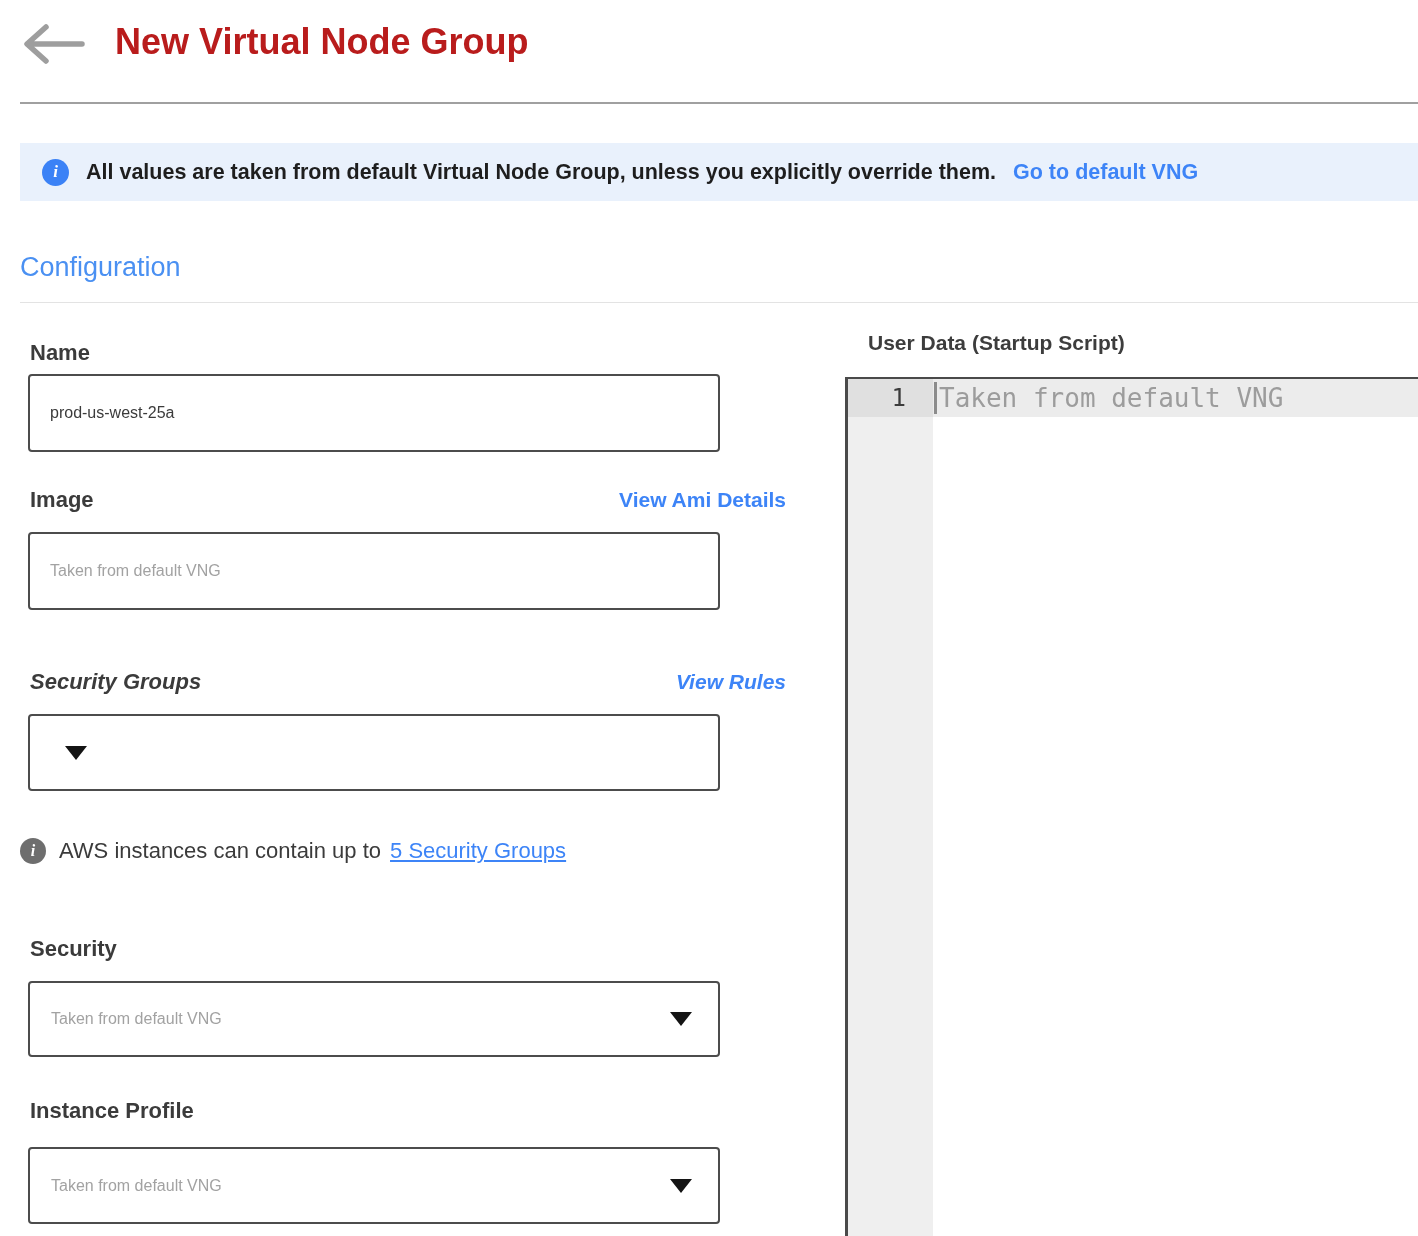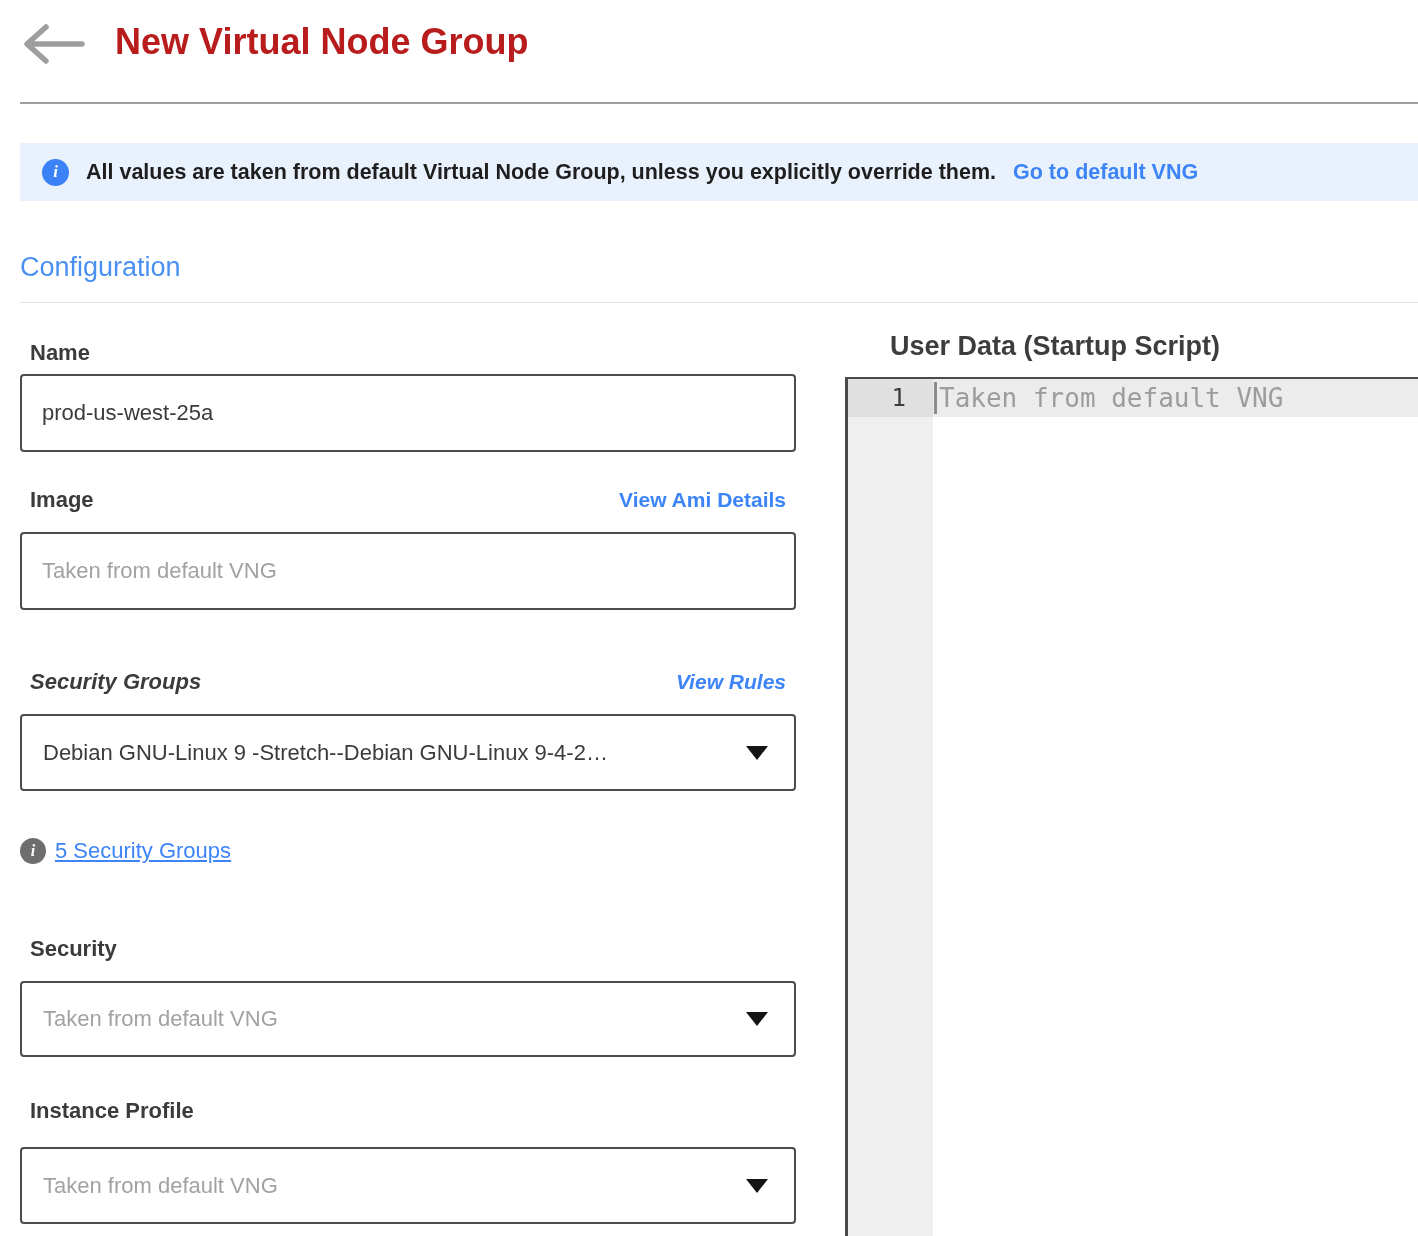--- a/index.html
+++ b/index.html
@@ -36,23 +36,23 @@
 
   
   .section-title { left:20px; top:252px; font-size:27px; font-weight:400; color:#4a90f2; }
   .divider-light { left:20px; top:302px; width:1398px; height:1px; background:#e3e3e3; }
 
   
   .label { font-size:22px; font-weight:600; color:#3b3b3b; white-space:nowrap; }
   .field-row { left:30px; width:756px; display:flex; justify-content:space-between; align-items:baseline; }
   .field-row .link { font-size:21px; }
   .text-input, .select {
-    left:20px; width:776px; height:78px;
+    left:28px; width:692px; height:78px;
     border:2px solid #4c4c4c; border-radius:4px;
-    background:#ffffff; font-size:22px; color:#3b3b3b;
+    background:#ffffff; font-size:16px; color:#3b3b3b;
   }
   .text-input { padding:0 20px; font-family:"Liberation Sans", sans-serif; outline:none; }
   .text-input::placeholder { color:#a2a2a2; opacity:1; }
   .select { display:flex; align-items:center; justify-content:space-between; padding:0 26px 0 21px; cursor:pointer; }
   .select .value { white-space:nowrap; overflow:hidden; }
   .select.placeholder .value { color:#a2a2a2; }
   .caret {
     width:0; height:0; flex:0 0 auto; margin-left:14px;
     border-left:11px solid transparent; border-right:11px solid transparent;
     border-top:14px solid #141414;
@@ -66,21 +66,21 @@
   .select-sg    { top:714px; height:77px; }
   .note { left:20px; top:838px; display:flex; align-items:center; font-size:22px; color:#3b3b3b; white-space:nowrap; }
   .note .note-text { margin-left:13px; }
   .note .link { margin-left:9px; font-weight:400; text-decoration:underline; }
   .row-subnets  { top:936px; }
   .select-subnets { top:981px; height:76px; }
   .row-ip       { top:1098px; }
   .select-ip    { top:1147px; height:77px; }
 
   
-  .editor-label { left:890px; top:331px; font-size:27px; font-weight:600; color:#3d3d3d; white-space:nowrap; }
+  .editor-label { left:868px; top:331px; font-size:21px; font-weight:600; color:#3d3d3d; white-space:nowrap; }
   .editor {
     left:845px; top:377px; width:573px; height:859px;
     border-top:2px solid #4a4a4a; border-left:3px solid #4a4a4a;
     background:#ffffff; cursor:text; overflow:hidden;
   }
   .gutter { position:absolute; left:0; top:0; bottom:0; width:85px; background:#efefef; }
   .gutter-line {
     height:38px; background:#e0e0e0;
     display:flex; align-items:center; justify-content:flex-end; padding-right:27px;
     font-family:"DejaVu Sans Mono", monospace; font-size:24px; color:#3c3c3c;
@@ -122,26 +122,26 @@
   <span class="label">Image</span>
   <a class="link">View Ami Details</a>
 </div>
 <input class="abs text-input input-image" type="text" placeholder="Taken from default VNG" style="">
 
 <div class="abs field-row row-sg">
   <span class="label">Security Groups</span>
   <a class="link">View Rules</a>
 </div>
 <div class="abs select select-sg">
-  <span class="value">Debian GNU-Linux 9 -Stretch--Debian GNU-Linux 9-4-2…</span>
   <span class="caret"></span>
 </div>
 
 <div class="abs note">
   <span class="badge gray">i</span>
+  <span class="note-text">AWS instances can contain up to</span>
   <a class="link">5 Security Groups</a>
 </div>
 
 <div class="abs field-row row-subnets">
   <span class="label">Security</span>
 </div>
 <div class="abs select placeholder select-subnets">
   <span class="value">Taken from default VNG</span>
   <span class="caret"></span>
 </div>

